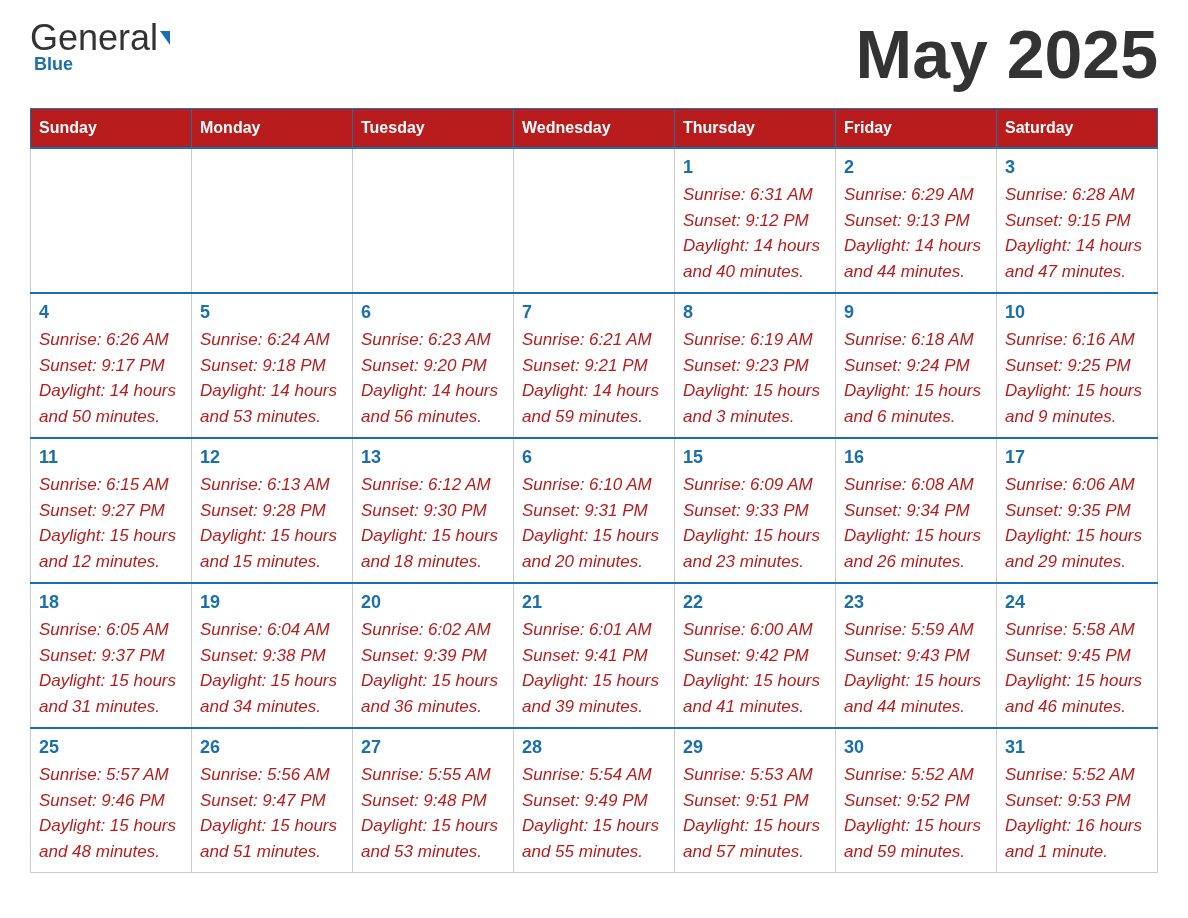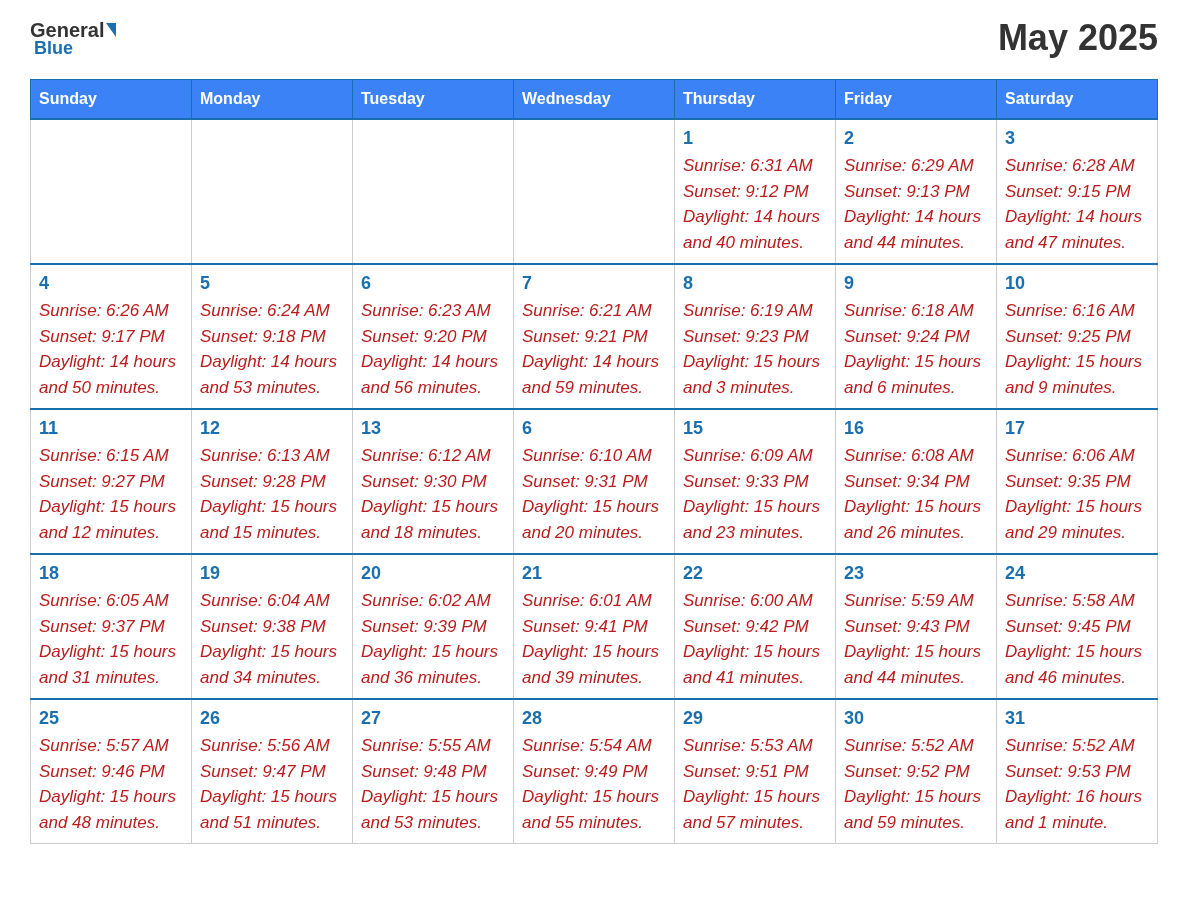--- a/index.html
+++ b/index.html
@@ -14,22 +14,22 @@
       justify-content: space-between;
       align-items: flex-start;
       margin-bottom: 20px;
     }
     .logo {
       display: flex;
       flex-direction: column;
       align-items: flex-start;
     }
     .logo-general {
-      font-size: 20px;
-      font-weight: bold;
+      font-size: 36px;
+      font-weight: normal;
       color: #333;
       line-height: 1;
       text-align: right;
     }
     .logo-triangle {
       display: inline-block;
       width: 0;
       height: 0;
       border-left: 10px solid transparent;
       border-right: 0px solid transparent;
@@ -41,37 +41,37 @@
       font-size: 18px;
       font-weight: bold;
       color: #1a6faf;
       margin-top: -2px;
       margin-left: 4px;
     }
     .title-area {
       text-align: right;
     }
     .month-title {
-      font-size: 36px;
+      font-size: 68px;
       font-weight: bold;
       color: #333;
       line-height: 1;
     }
     .location {
       font-size: 20px;
       color: #333;
       margin-top: 6px;
     }
     .calendar {
       width: 100%;
       border-collapse: collapse;
       border: 1px solid #999;
     }
     .calendar th {
-      background-color: #3b82f6;
+      background-color: #b91c1c;
       color: #fff;
       padding: 10px 8px;
       font-size: 16px;
       font-weight: bold;
       border: 1px solid #1a6faf;
       text-align: left;
     }
     .calendar td {
       vertical-align: top;
       padding: 8px;

